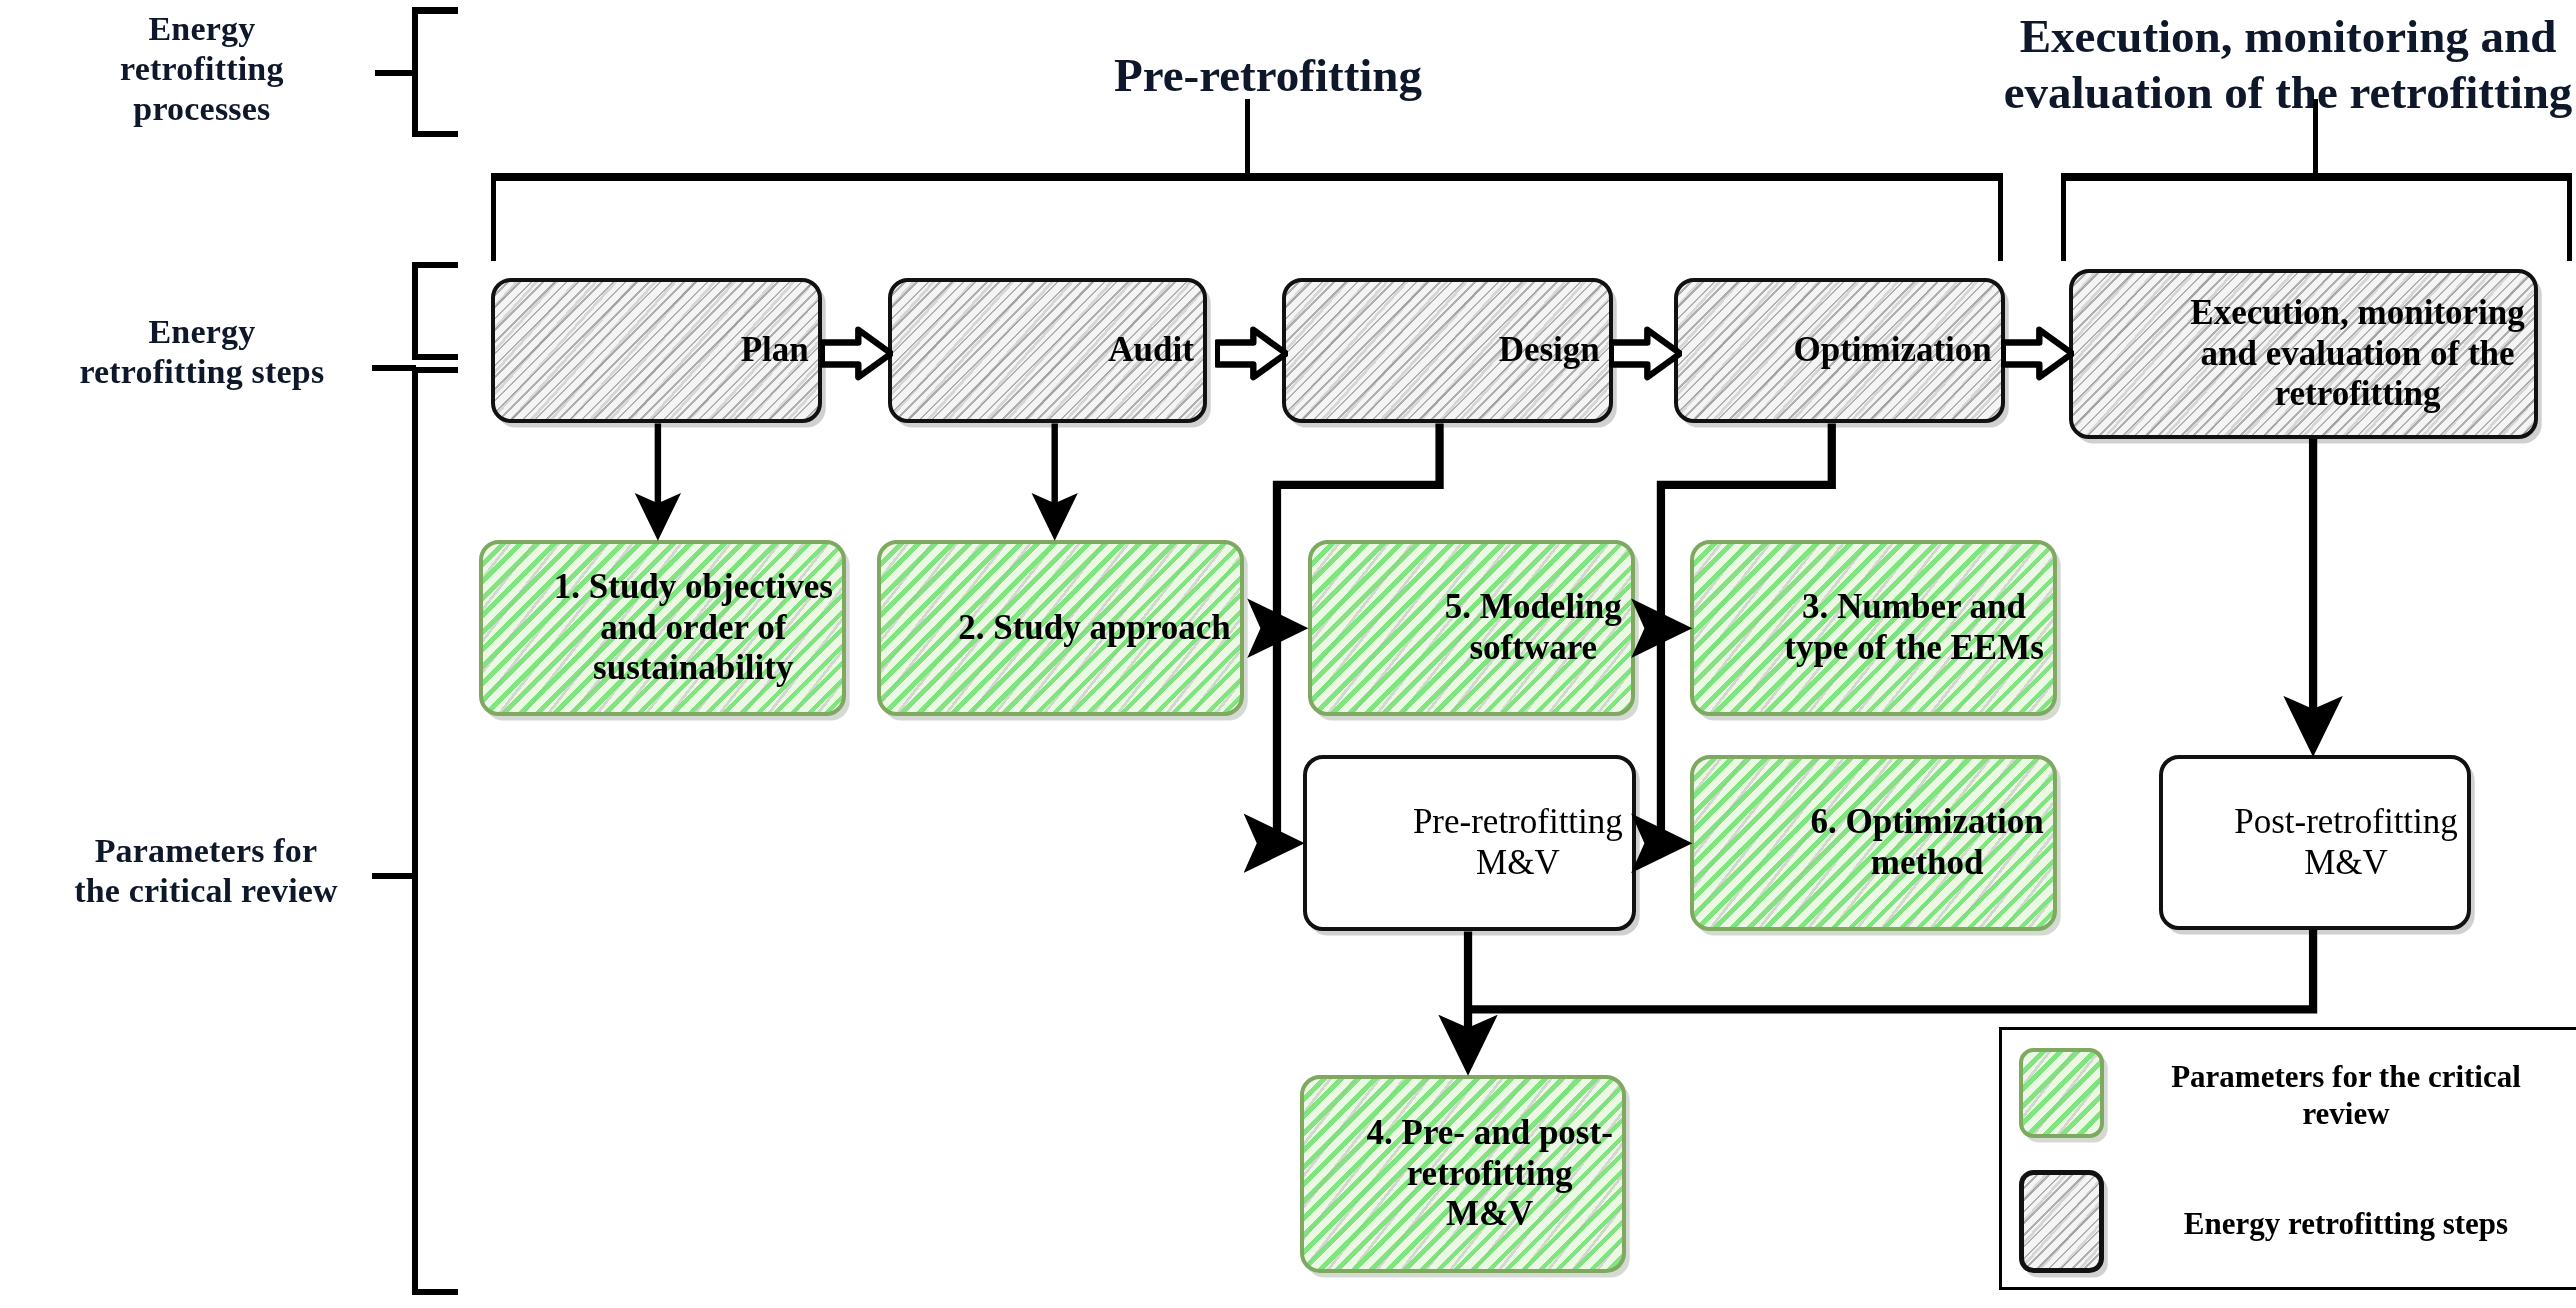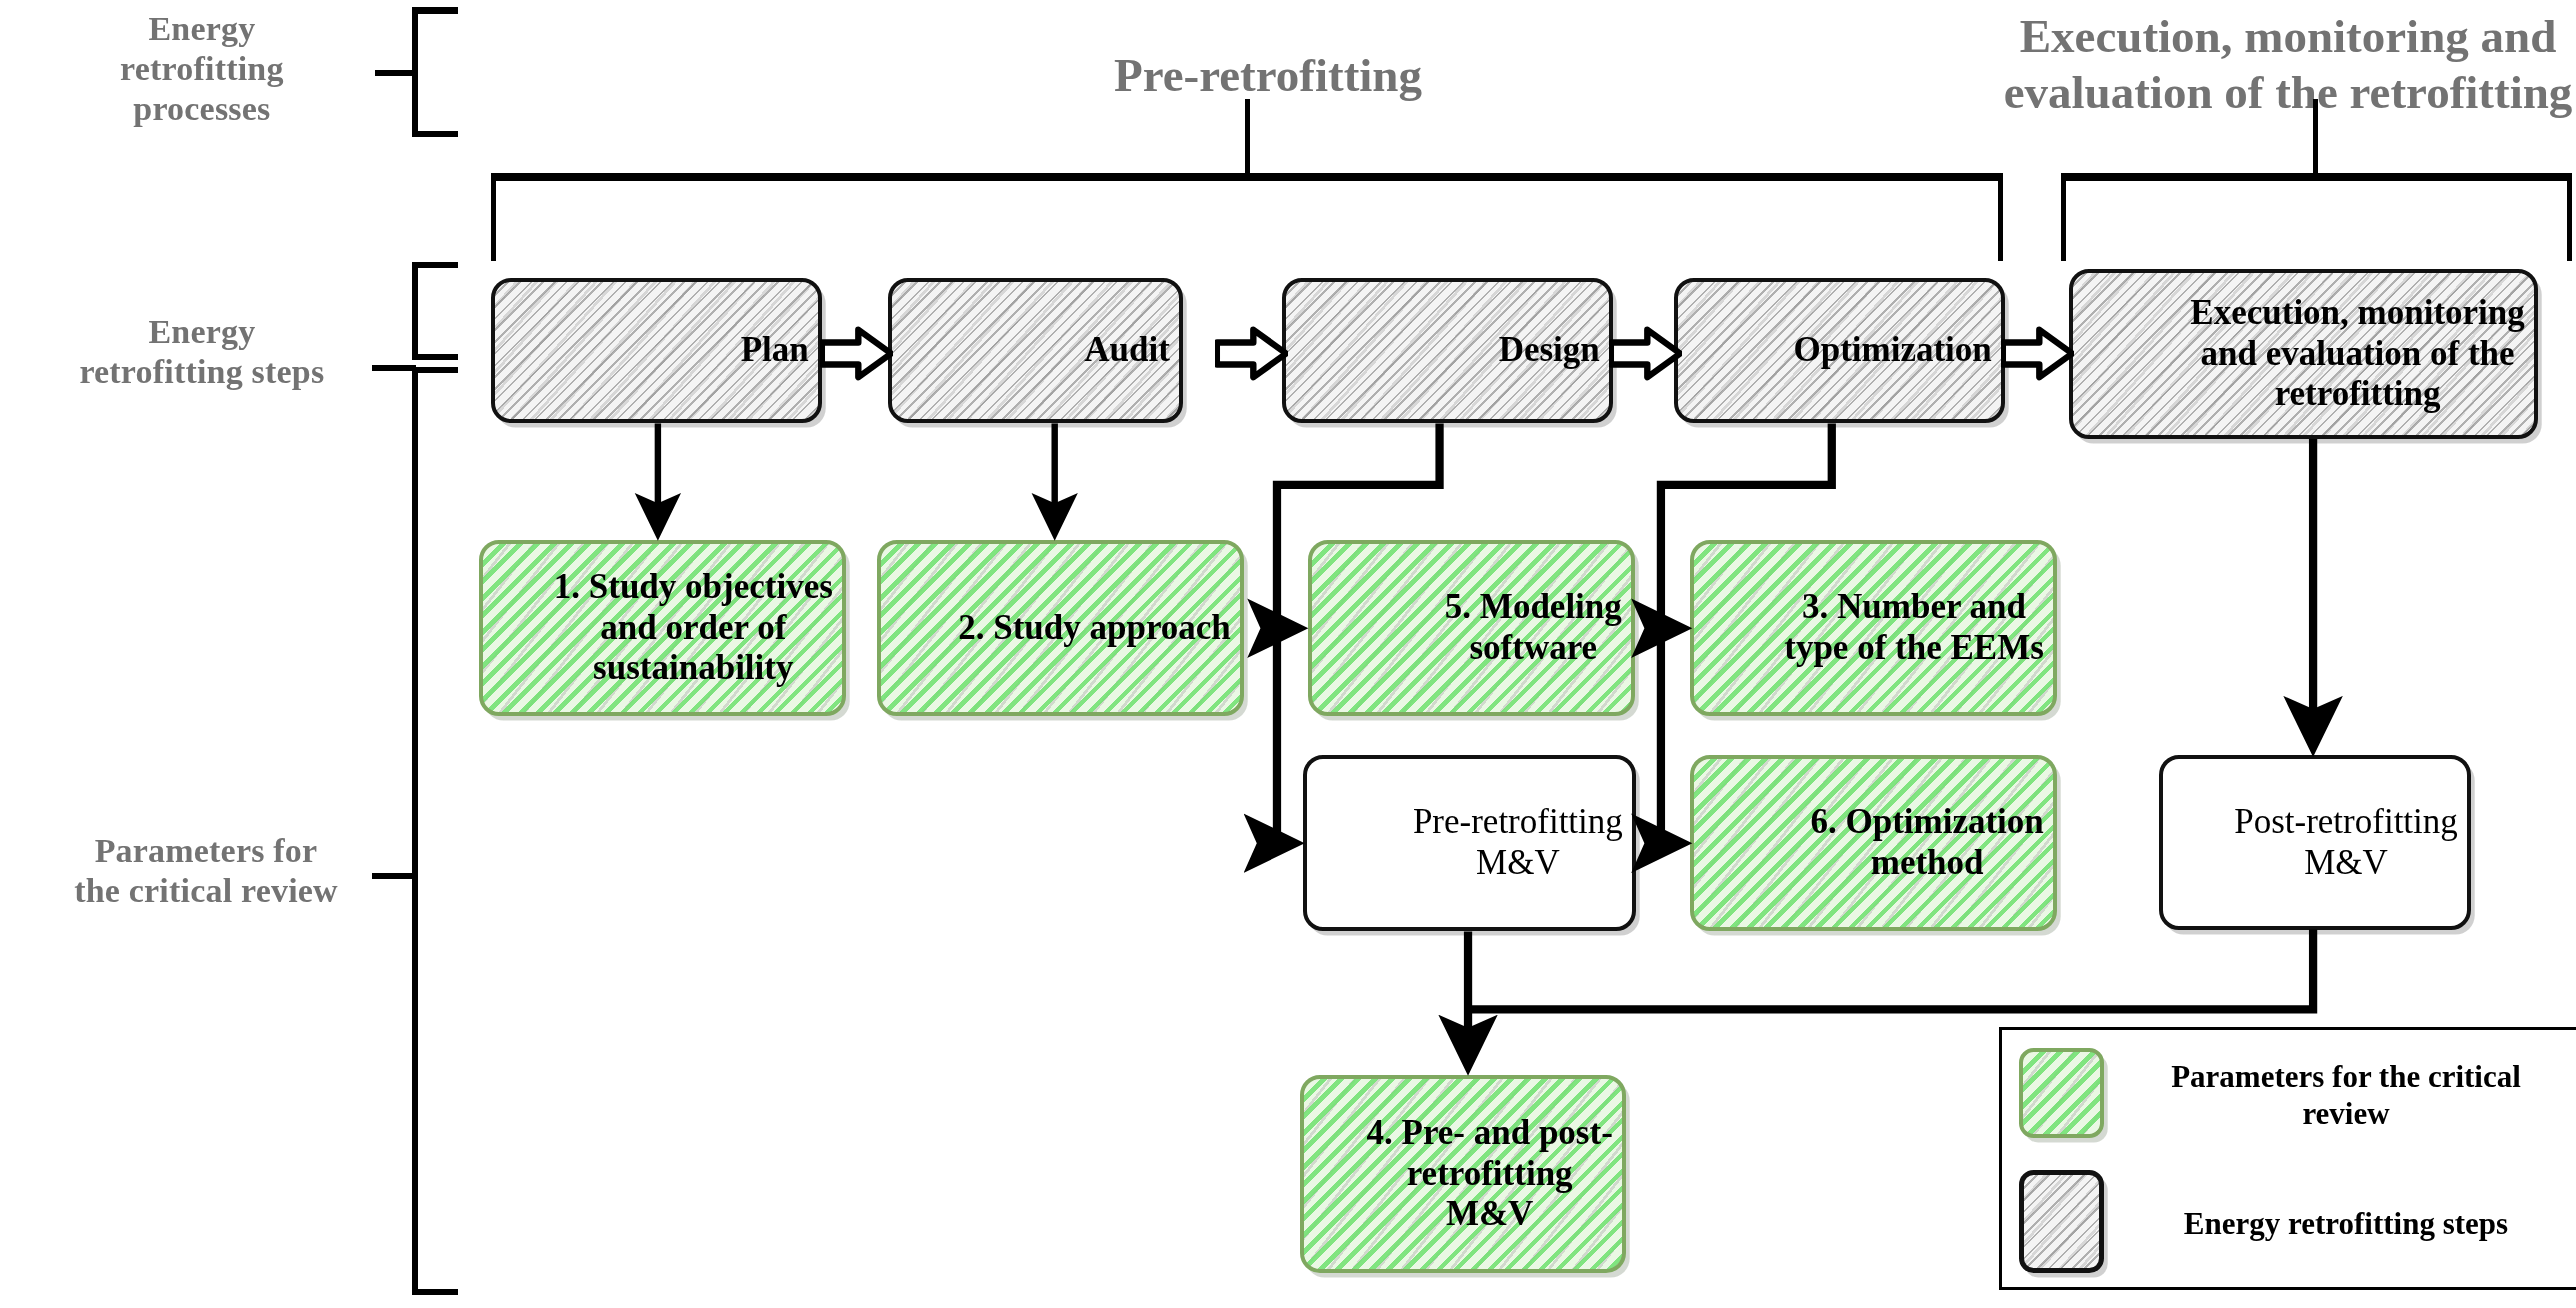--- a/index.html
+++ b/index.html
@@ -11,21 +11,21 @@
     position: relative;
     width: 2576px;
     height: 1308px;
     background: #ffffff;
     font-family: "Liberation Serif", "DejaVu Serif", serif;
     overflow: hidden;
   }
   .txt {
     position: absolute;
     text-align: center;
-    color: #737373;
+    color: #0f172a;
     line-height: 1.18;
     white-space: pre-line;
   }
 
   
   .grouplabel {
     font-weight: bold;
     font-size: 34px;
     letter-spacing: 0.2px;
   }
@@ -194,21 +194,21 @@
 
   <div class="ln" style="left:2061px; top:173px; width:511px; height:8.3px;"></div>
   <div class="ln" style="left:2061px; top:173px; width:4.6px; height:88px;"></div>
   <div class="ln" style="left:2567px; top:173px; width:4.6px; height:88px;"></div>
   <div class="ln" style="left:2313px; top:99px; width:4.6px; height:75px;"></div>
 
   <div class="box box-step" style="left:491px; top:278px; width:331px; height:145px;">
     <span class="lbl">Plan</span>
   </div>
 
-  <div class="box box-step" style="left:888px; top:278px; width:295px; height:145px;">
+  <div class="box box-step" style="left:888px; top:278px; width:319px; height:145px;">
     <span class="lbl">Audit</span>
   </div>
 
   <div class="box box-step" style="left:1282px; top:278px; width:331px; height:145px;">
     <span class="lbl">Design</span>
   </div>
 
   <div class="box box-step" style="left:1674px; top:278px; width:331px; height:145px;">
     <span class="lbl">Optimization</span>
   </div>

